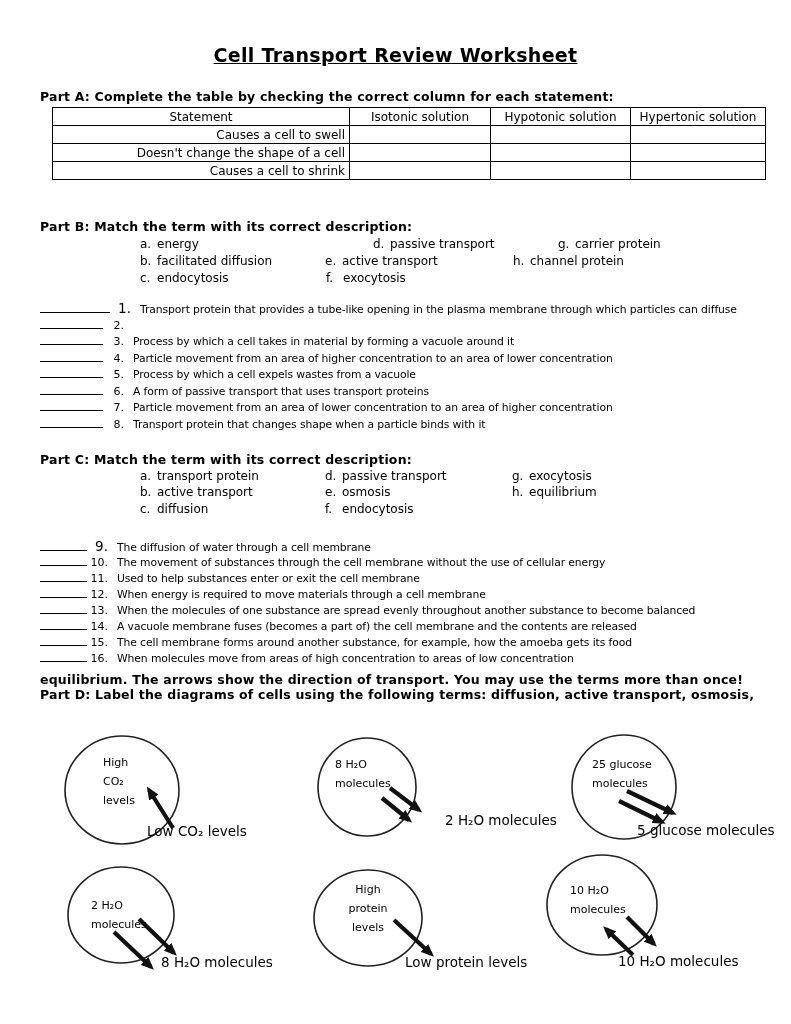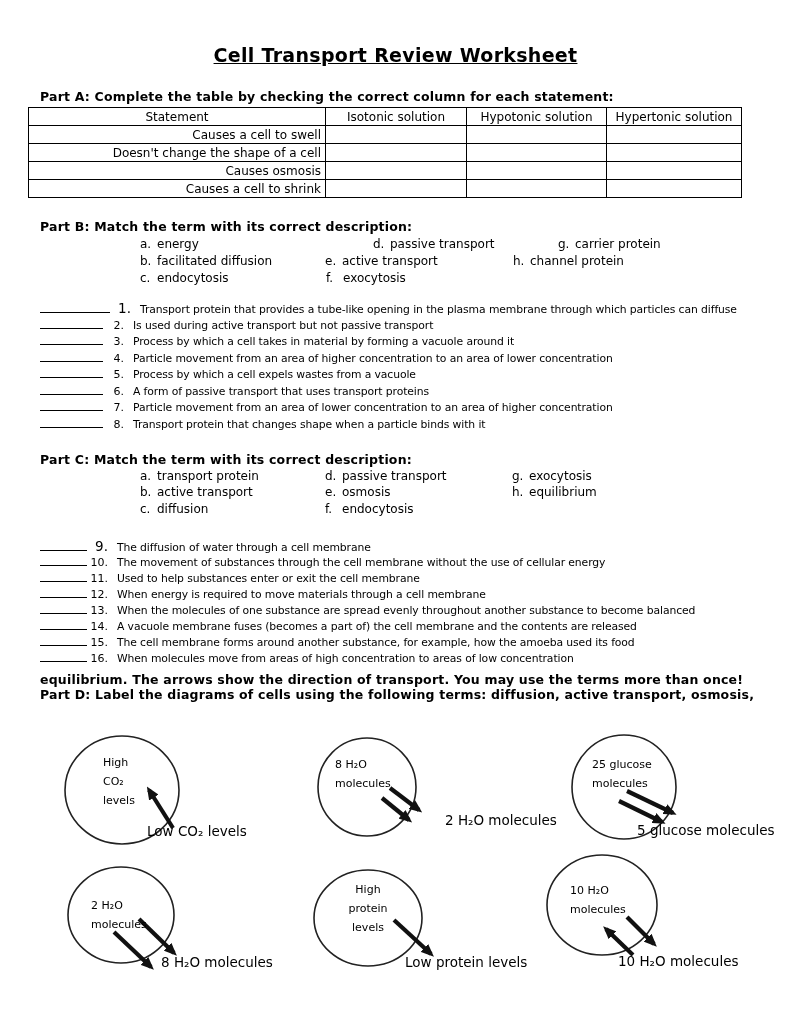--- a/index.html
+++ b/index.html
@@ -5,21 +5,21 @@
   html,body{margin:0;padding:0;background:#fff;}
   .page{position:relative;width:791px;height:1024px;background:#fff;overflow:hidden;
         font-family:"DejaVu Sans", sans-serif;color:#000;}
 
   .title{position:absolute;top:44px;left:0;width:791px;text-align:center;
          font-size:19px;font-weight:bold;text-decoration:underline;letter-spacing:.3px;}
 
   .heading{position:absolute;left:40px;font-size:12.5px;font-weight:bold;letter-spacing:.2px;white-space:nowrap;}
 
   
-  table.grid{position:absolute;left:28px;top:107px;border-collapse:collapse;table-layout:fixed;padding-left:28px;}
+  table.grid{position:absolute;left:52px;top:107px;border-collapse:collapse;table-layout:fixed;padding-left:28px;}
   table.grid th, table.grid td{border:1px solid #000;height:17px;font-size:12px;font-weight:normal;
         padding:0 4px;vertical-align:middle;}
   table.grid th{text-align:center;}
   td.stmt{text-align:right;}
   .c0{width:288px;} .c1{width:132px;} .c2{width:131px;} .c3{width:126px;}
 
   
   .terms{position:absolute;left:0;width:791px;height:54px;}
   .term{position:absolute;font-size:12px;white-space:nowrap;}
   .tl{font-style:normal;display:inline-block;width:17px;}
@@ -66,26 +66,20 @@
       <td></td>
       <td></td>
     </tr>
     <tr>
       <td class="stmt">Doesn't change the shape of a cell</td>
       <td></td>
       <td></td>
       <td></td>
     </tr>
     <tr>
-      <td class="stmt">Causes osmosis</td>
-      <td></td>
-      <td></td>
-      <td></td>
-    </tr>
-    <tr>
       <td class="stmt">Causes a cell to shrink</td>
       <td></td>
       <td></td>
       <td></td>
     </tr>
   </tbody>
     </table>
 
   <div class="heading" style="top:219px;">Part B: Match the term with its correct description:</div>
 
@@ -102,21 +96,20 @@
 
   <div class="qlist qb" style="top:300px;">
     <div class="qrow first">
         <span class="blank"></span>
         <span class="qnum">1.</span>
         <span class="qtext">Transport protein that provides a tube-like opening in the plasma membrane through which particles can diffuse</span>
       </div>
     <div class="qrow">
         <span class="blank"></span>
         <span class="qnum">2.</span>
-        <span class="qtext">Is used during active transport but not passive transport</span>
       </div>
     <div class="qrow">
         <span class="blank"></span>
         <span class="qnum">3.</span>
         <span class="qtext">Process by which a cell takes in material by forming a vacuole around it</span>
       </div>
     <div class="qrow">
         <span class="blank"></span>
         <span class="qnum">4.</span>
         <span class="qtext">Particle movement from an area of higher concentration to an area of lower concentration</span>
@@ -183,21 +176,21 @@
         <span class="qtext">When the molecules of one substance are spread evenly throughout another substance to become balanced</span>
       </div>
     <div class="qrow">
         <span class="blank"></span>
         <span class="qnum">14.</span>
         <span class="qtext">A vacuole membrane fuses (becomes a part of) the cell membrane and the contents are released</span>
       </div>
     <div class="qrow">
         <span class="blank"></span>
         <span class="qnum">15.</span>
-        <span class="qtext">The cell membrane forms around another substance, for example, how the amoeba used its food</span>
+        <span class="qtext">The cell membrane forms around another substance, for example, how the amoeba gets its food</span>
       </div>
     <div class="qrow">
         <span class="blank"></span>
         <span class="qnum">16.</span>
         <span class="qtext">When molecules move from areas of high concentration to areas of low concentration</span>
       </div>
   </div>
 
   <div class="heading" style="top:687px;">Part D: Label the diagrams of cells using the following terms: diffusion, active transport, osmosis,</div>
   <div class="heading" style="top:672px;">equilibrium. The arrows show the direction of transport.  You may use the terms more than once!</div>

